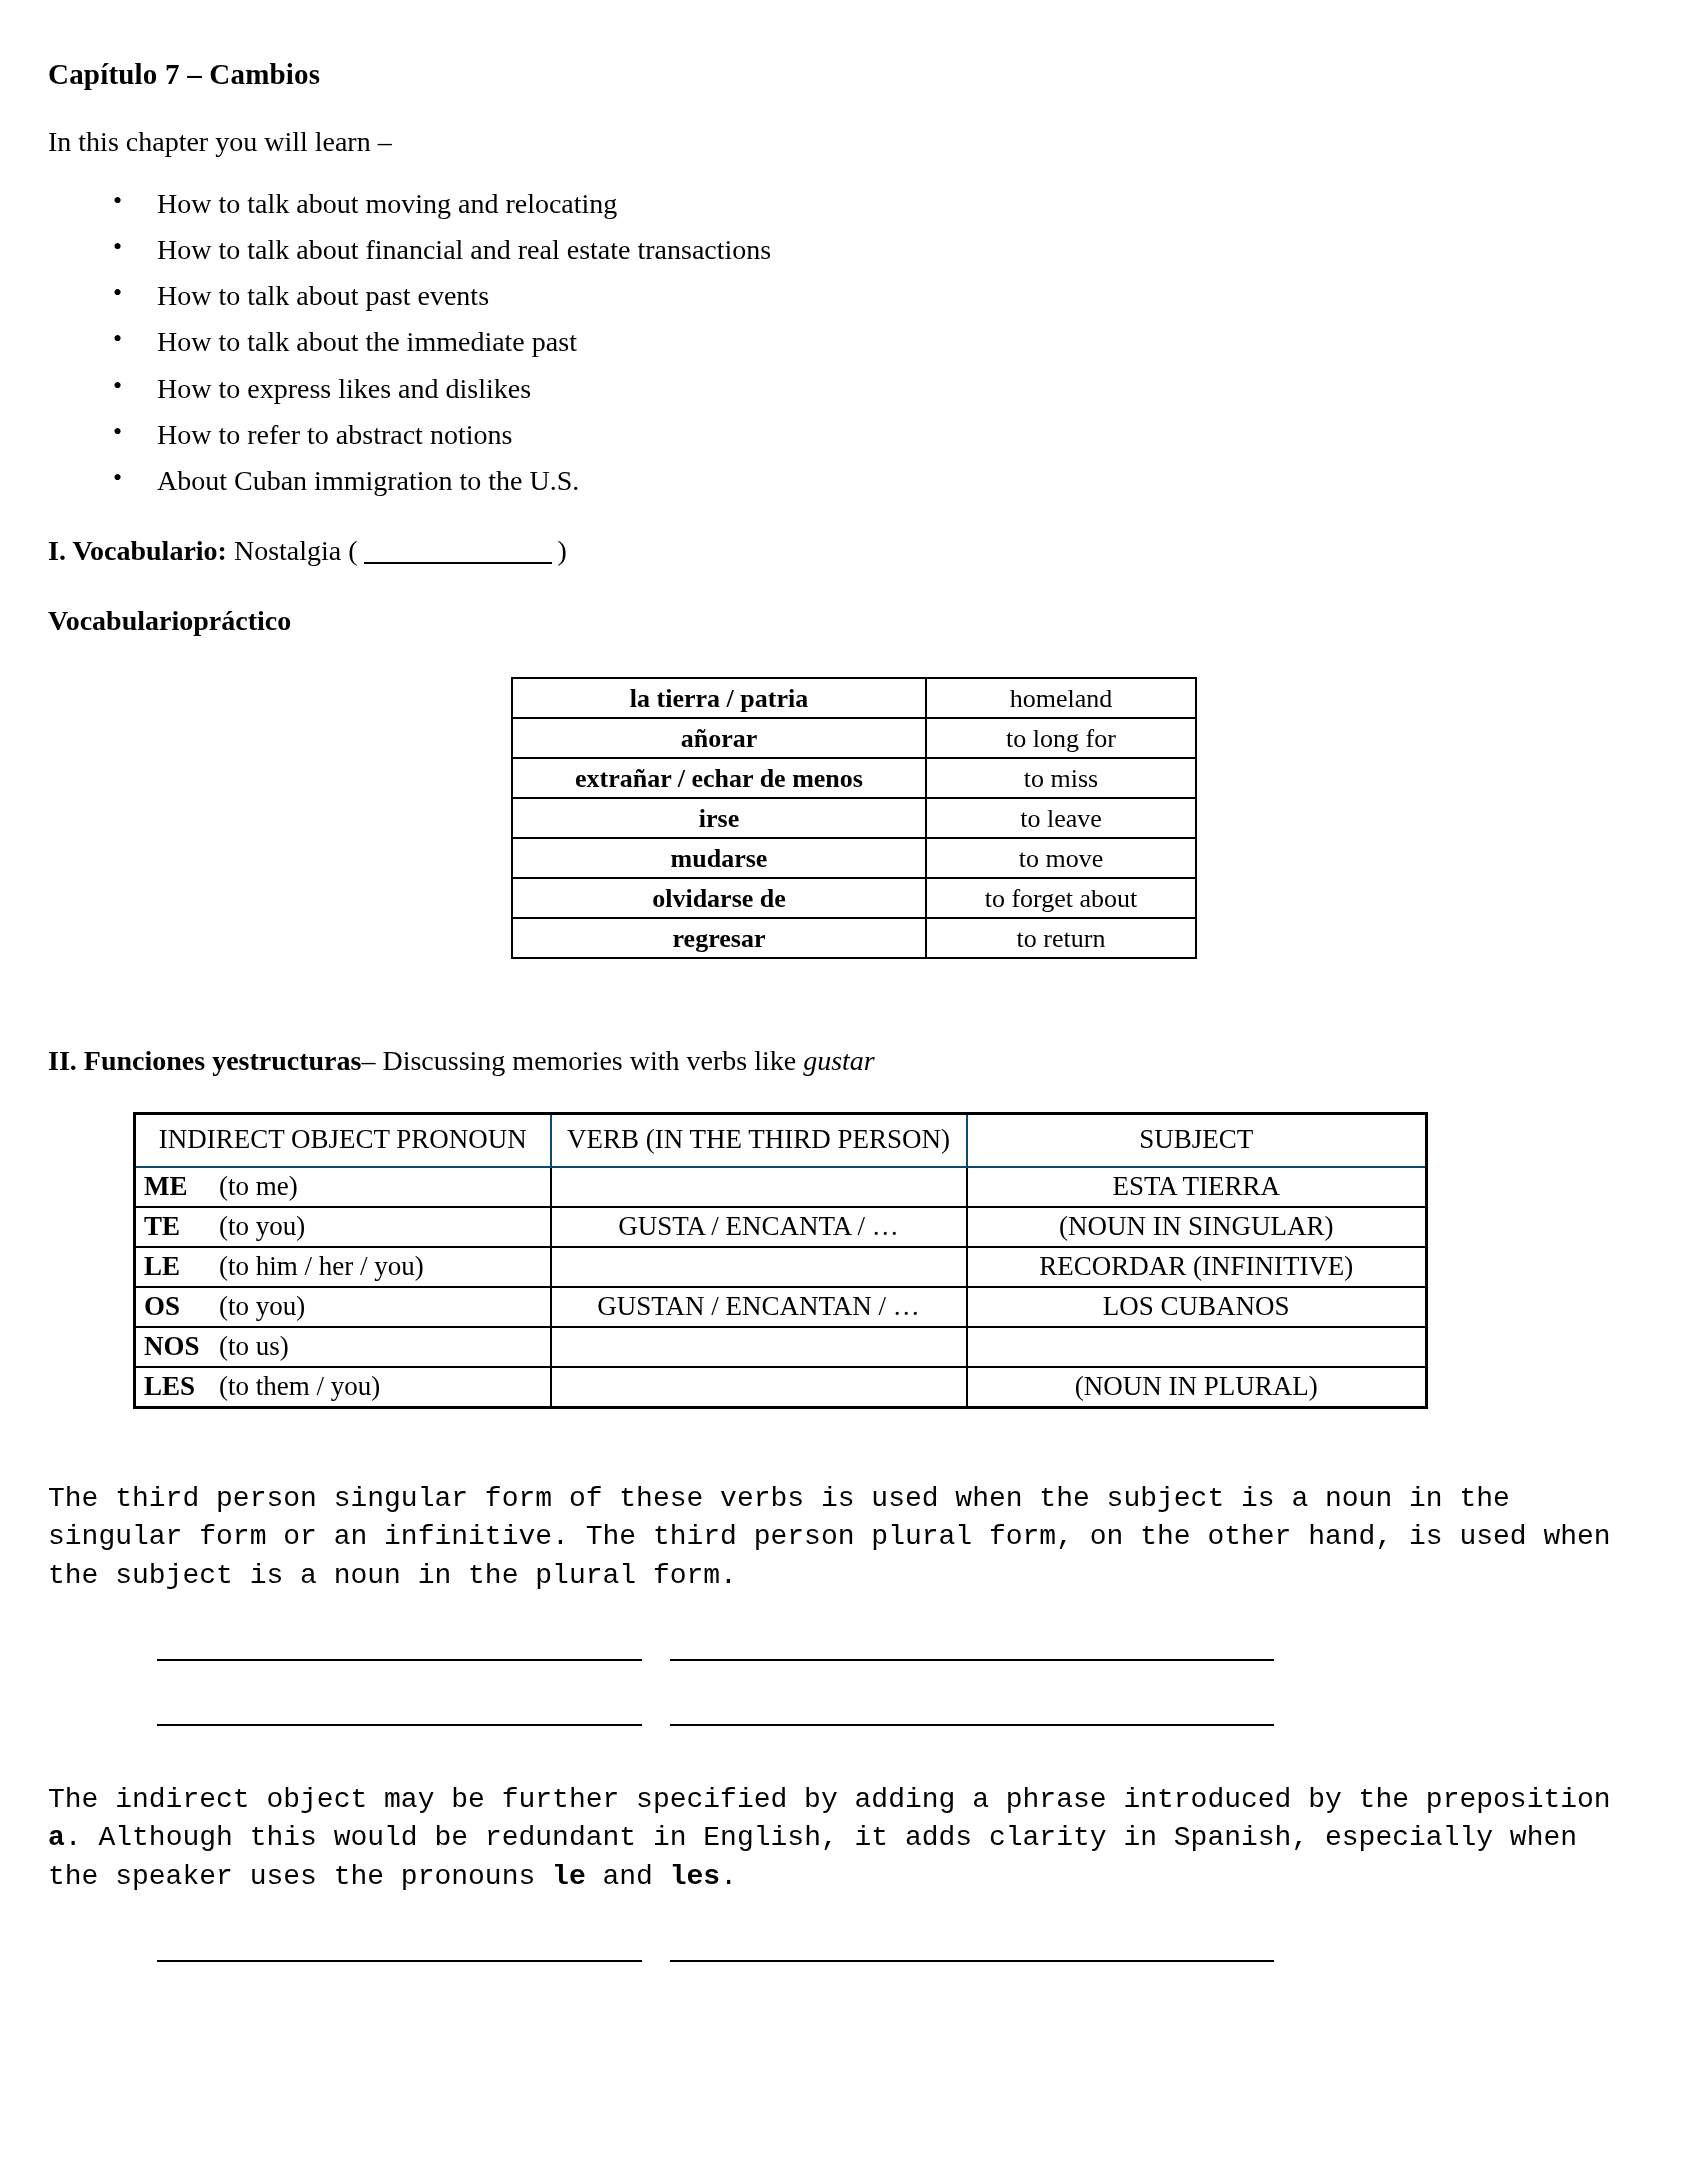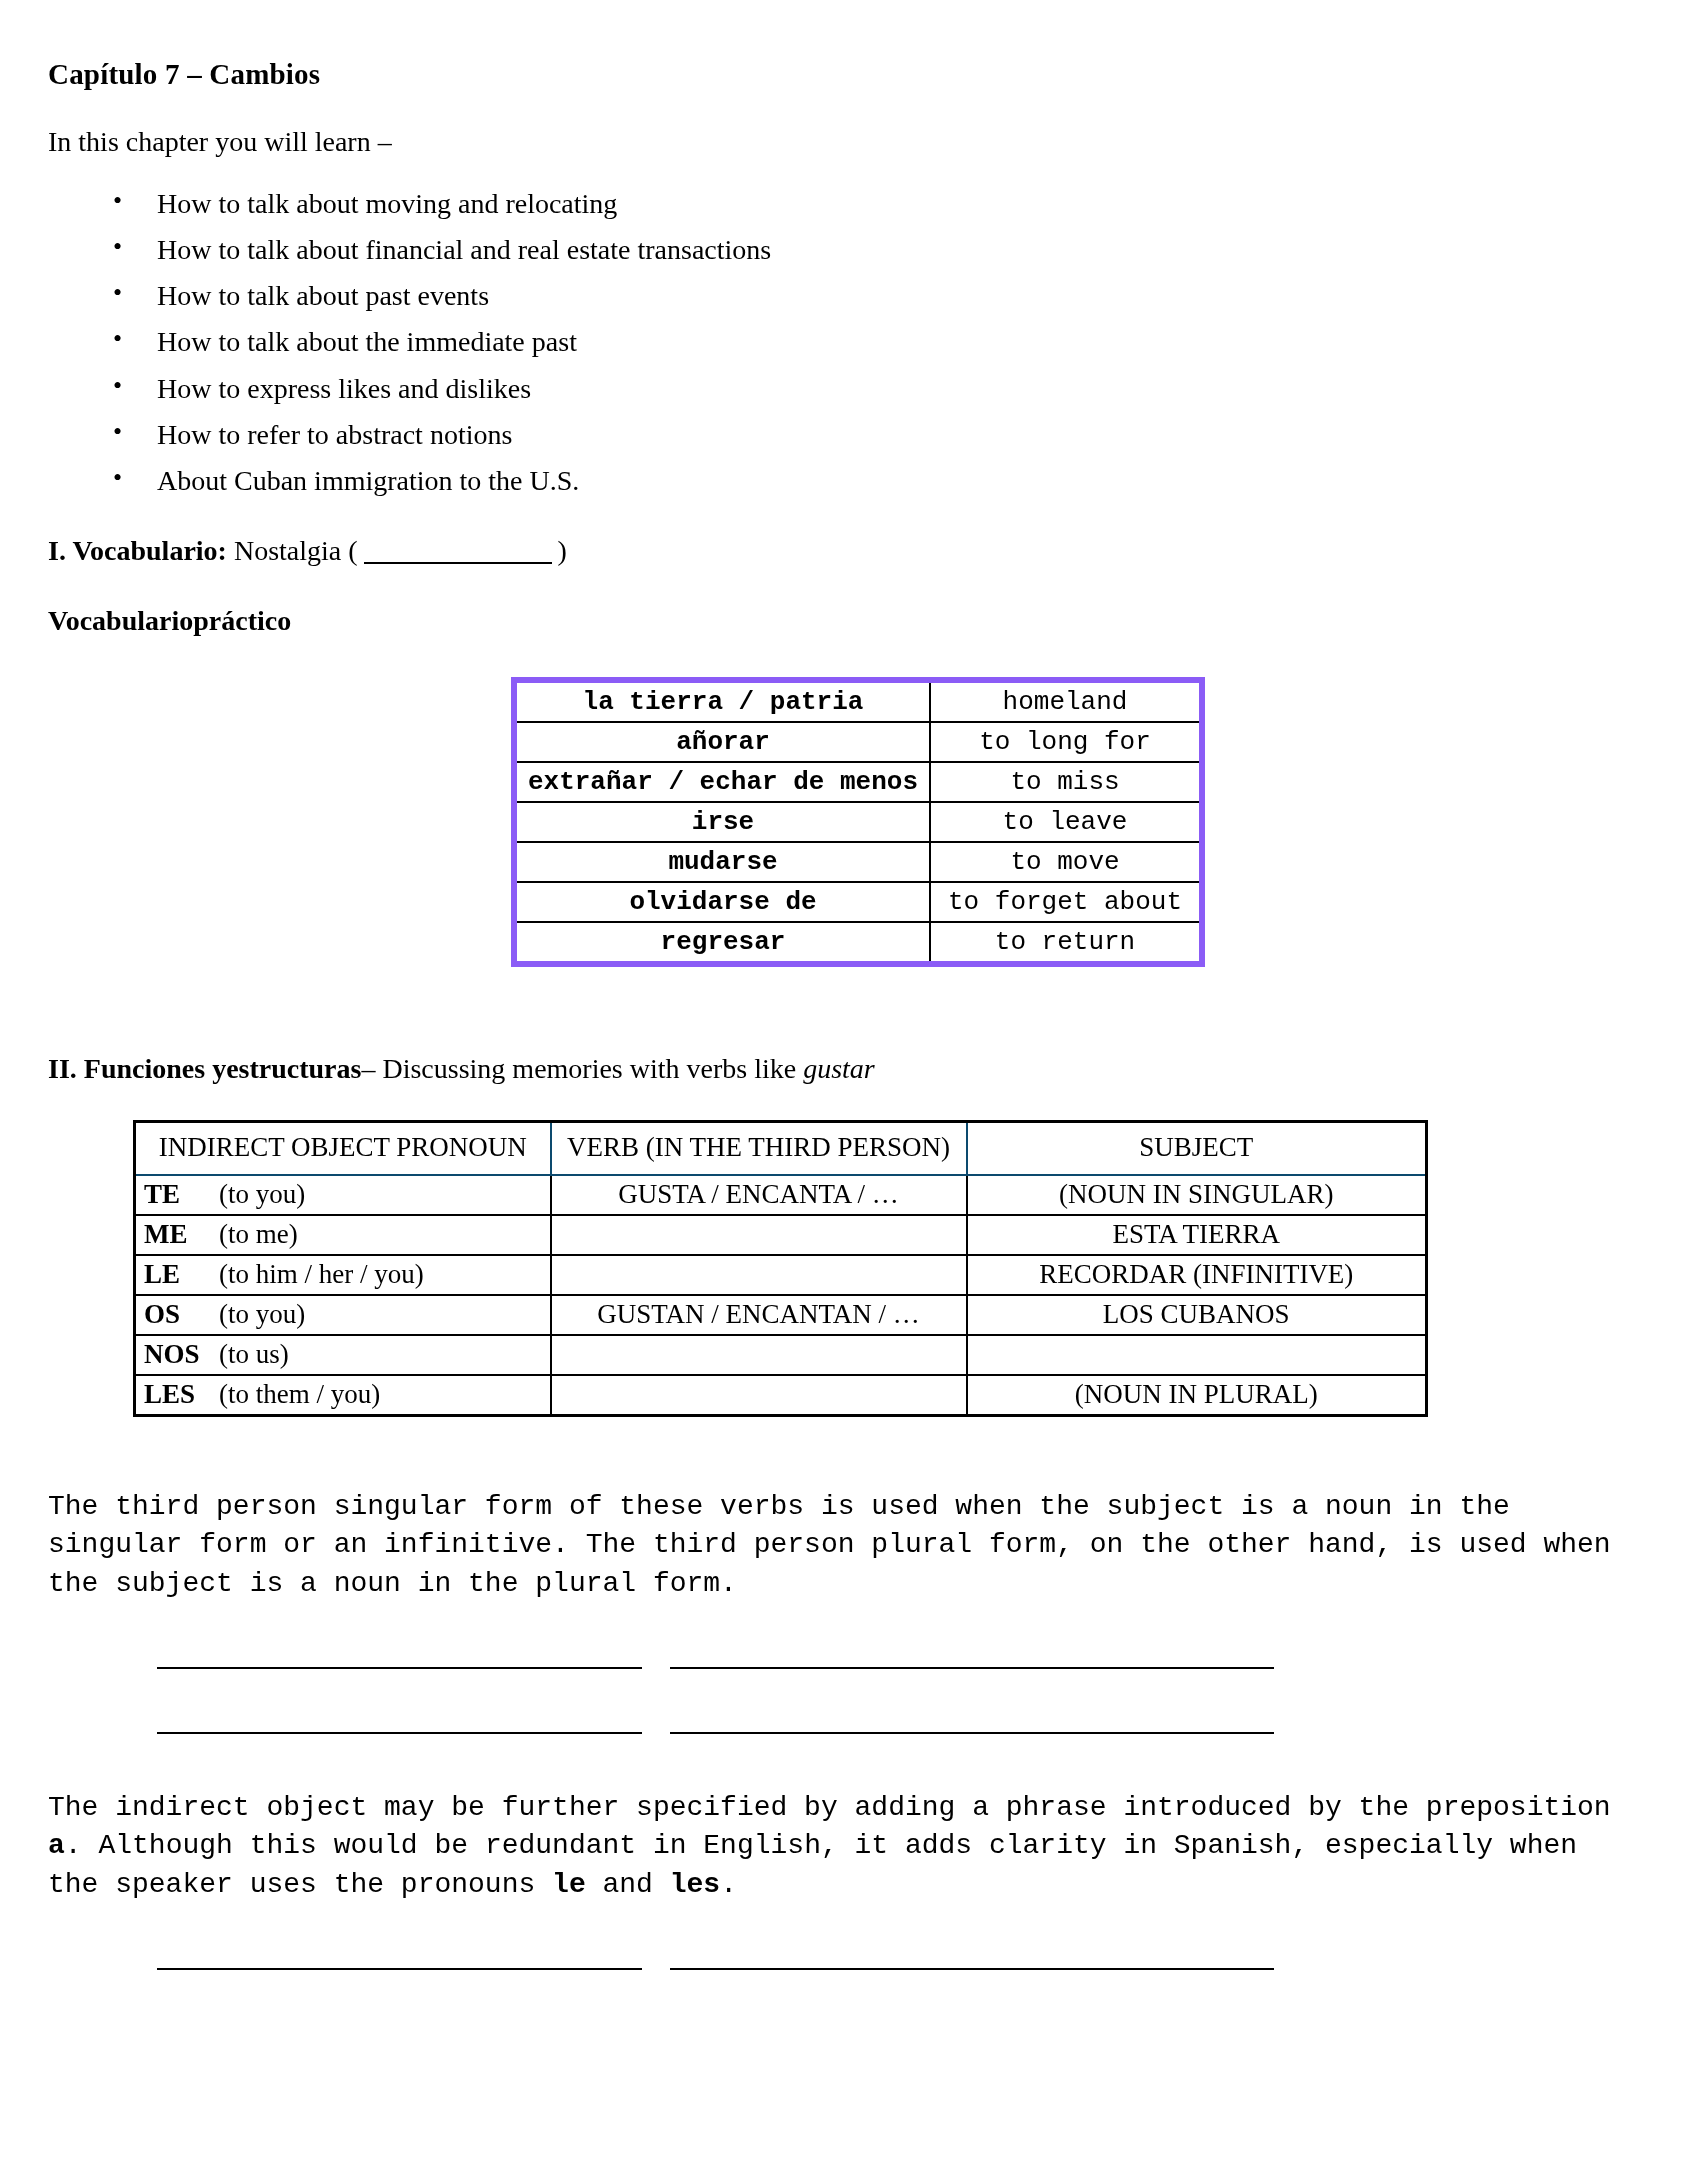--- a/index.html
+++ b/index.html
@@ -96,23 +96,22 @@
   p.plain {
     font-size: 28px;
     margin: 36px 0 0 0;
     line-height: 1.2;
   }
 
   
   table.vocab {
     border-collapse: collapse;
     margin: 40px 0 0 463px;
-    border: 6px solid #8b5cf6;
+    border: 2px solid #8b5cf6;
     table-layout: fixed;
-    font-family: Liberation Mono, monospace;
   }
   table.vocab td {
     border: 2px solid #000;
     height: 36px;
     padding: 1px 8px;
     text-align: center;
     font-size: 26px;
     line-height: 1.05;
     vertical-align: middle;
   }
@@ -299,28 +298,28 @@
         </colgroup>
       <thead>
         <tr>
           <th>INDIRECT OBJECT PRONOUN</th>
           <th>VERB (IN THE THIRD PERSON)</th>
           <th>SUBJECT</th>
         </tr>
       </thead>
       <tbody>
         <tr>
+          <td class="pron"><span class="pn">ME</span><span>(to me)</span></td>
+          <td class="verb"></td>
+          <td class="subj">ESTA TIERRA</td>
+        </tr>
+        <tr>
           <td class="pron"><span class="pn">TE</span><span>(to you)</span></td>
           <td class="verb">GUSTA / ENCANTA / …</td>
           <td class="subj">(NOUN IN SINGULAR)</td>
-        </tr>
-        <tr>
-          <td class="pron"><span class="pn">ME</span><span>(to me)</span></td>
-          <td class="verb"></td>
-          <td class="subj">ESTA TIERRA</td>
         </tr>
         <tr>
           <td class="pron"><span class="pn">LE</span><span>(to him / her / you)</span></td>
           <td class="verb"></td>
           <td class="subj">RECORDAR (INFINITIVE)</td>
         </tr>
         <tr>
           <td class="pron"><span class="pn">OS</span><span>(to you)</span></td>
           <td class="verb">GUSTAN / ENCANTAN / …</td>
           <td class="subj">LOS CUBANOS</td>

